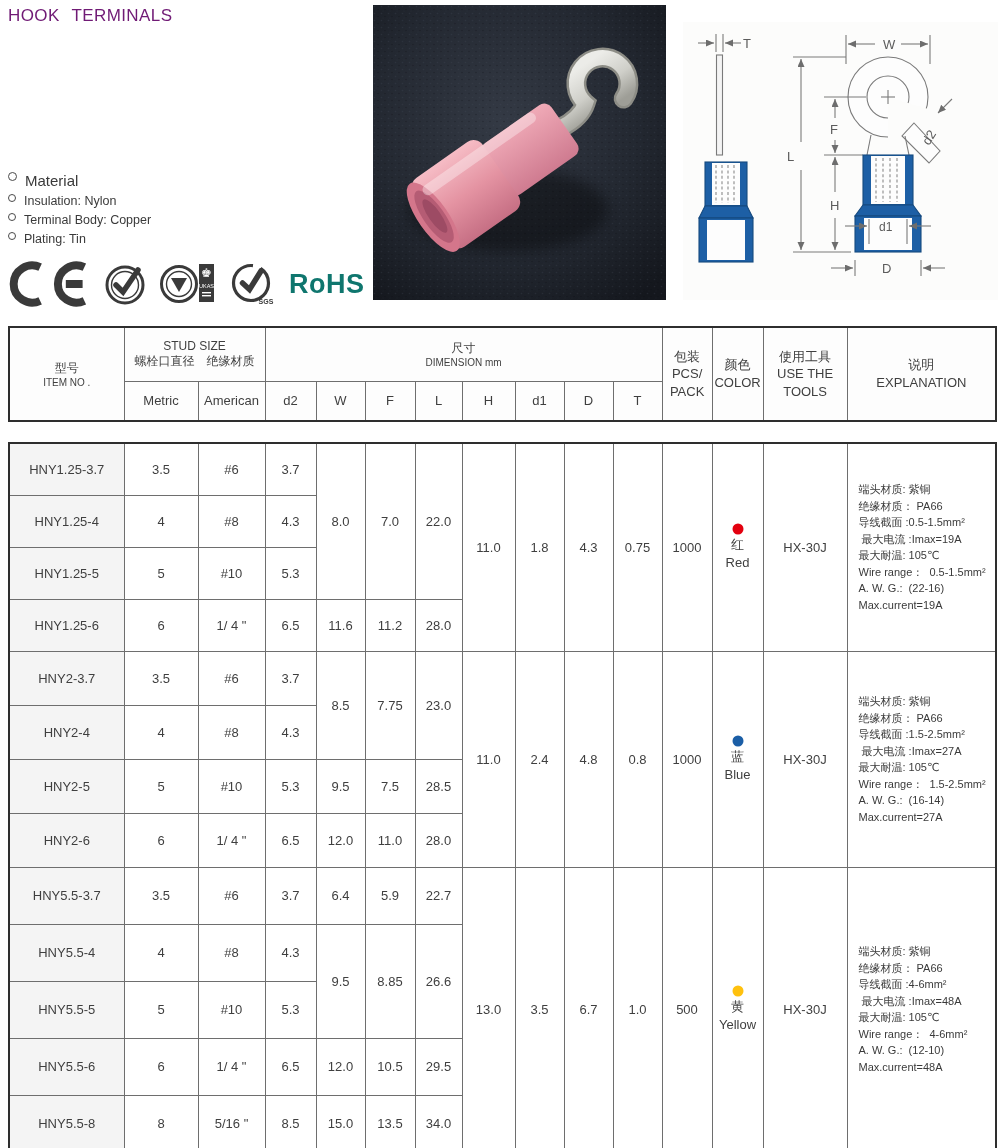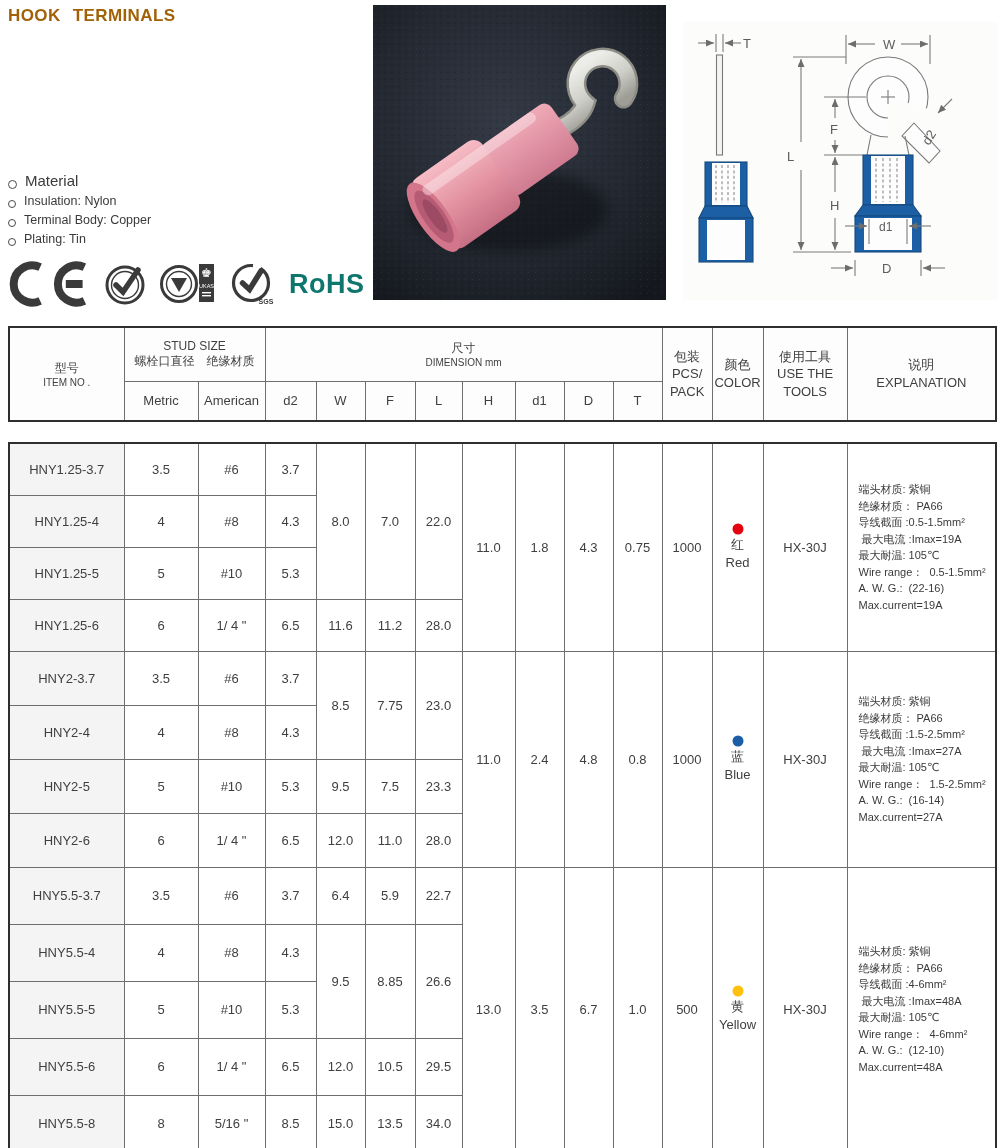--- a/index.html
+++ b/index.html
@@ -1,23 +1,23 @@
 <!DOCTYPE html>
 <html><head>
 <meta charset="utf-8">
 <style>
   html,body{margin:0;padding:0;background:#ffffff;}
   .page{position:relative;width:1000px;height:1148px;background:#fff;overflow:hidden;
         font-family:"Liberation Sans","DejaVu Sans",sans-serif;color:#3a3a3a;}
 
   
-  .title{position:absolute;left:8px;top:6px;font-size:17px;font-weight:bold;
-         letter-spacing:.4px;word-spacing:7px;color:#a16207;}
+  .title{position:absolute;left:8px;top:6px;font-size:17px;font-weight:normal;
+         letter-spacing:.4px;word-spacing:7px;color:#701a75;}
   .material{position:absolute;left:8px;top:172px;}
-  .mat-row{display:flex;align-items:flex-end;margin-bottom:5px;}
+  .mat-row{display:flex;align-items:flex-start;margin-bottom:5px;}
   .bullet{display:inline-block;width:6px;height:6px;border:1.6px solid #4a4a4a;
           border-radius:50%;margin-right:8px;flex:0 0 auto;}
   .bullet.big{width:7px;height:7px;}
   .mat-head{font-size:15px;}
   .mat-item{font-size:12.5px;}
 
   
   .certs{position:absolute;left:5px;top:260px;display:flex;align-items:center;gap:11px;height:48px;}
   .rohs{font-size:27px;font-weight:bold;color:#0f766e;letter-spacing:.5px;}
 
@@ -404,21 +404,21 @@
         <td>#8</td>
         <td>4.3</td>
       </tr>
       <tr class="r54">
         <td class="item">HNY2-5</td>
         <td>5</td>
         <td>#10</td>
         <td>5.3</td>
         <td>9.5</td>
         <td>7.5</td>
-        <td>23.3</td>
+        <td>28.5</td>
       </tr>
       <tr class="r54">
         <td class="item">HNY2-6</td>
         <td>6</td>
         <td>1/ 4 "</td>
         <td>6.5</td>
         <td>12.0</td>
         <td>11.0</td>
         <td>28.0</td>
       </tr>

